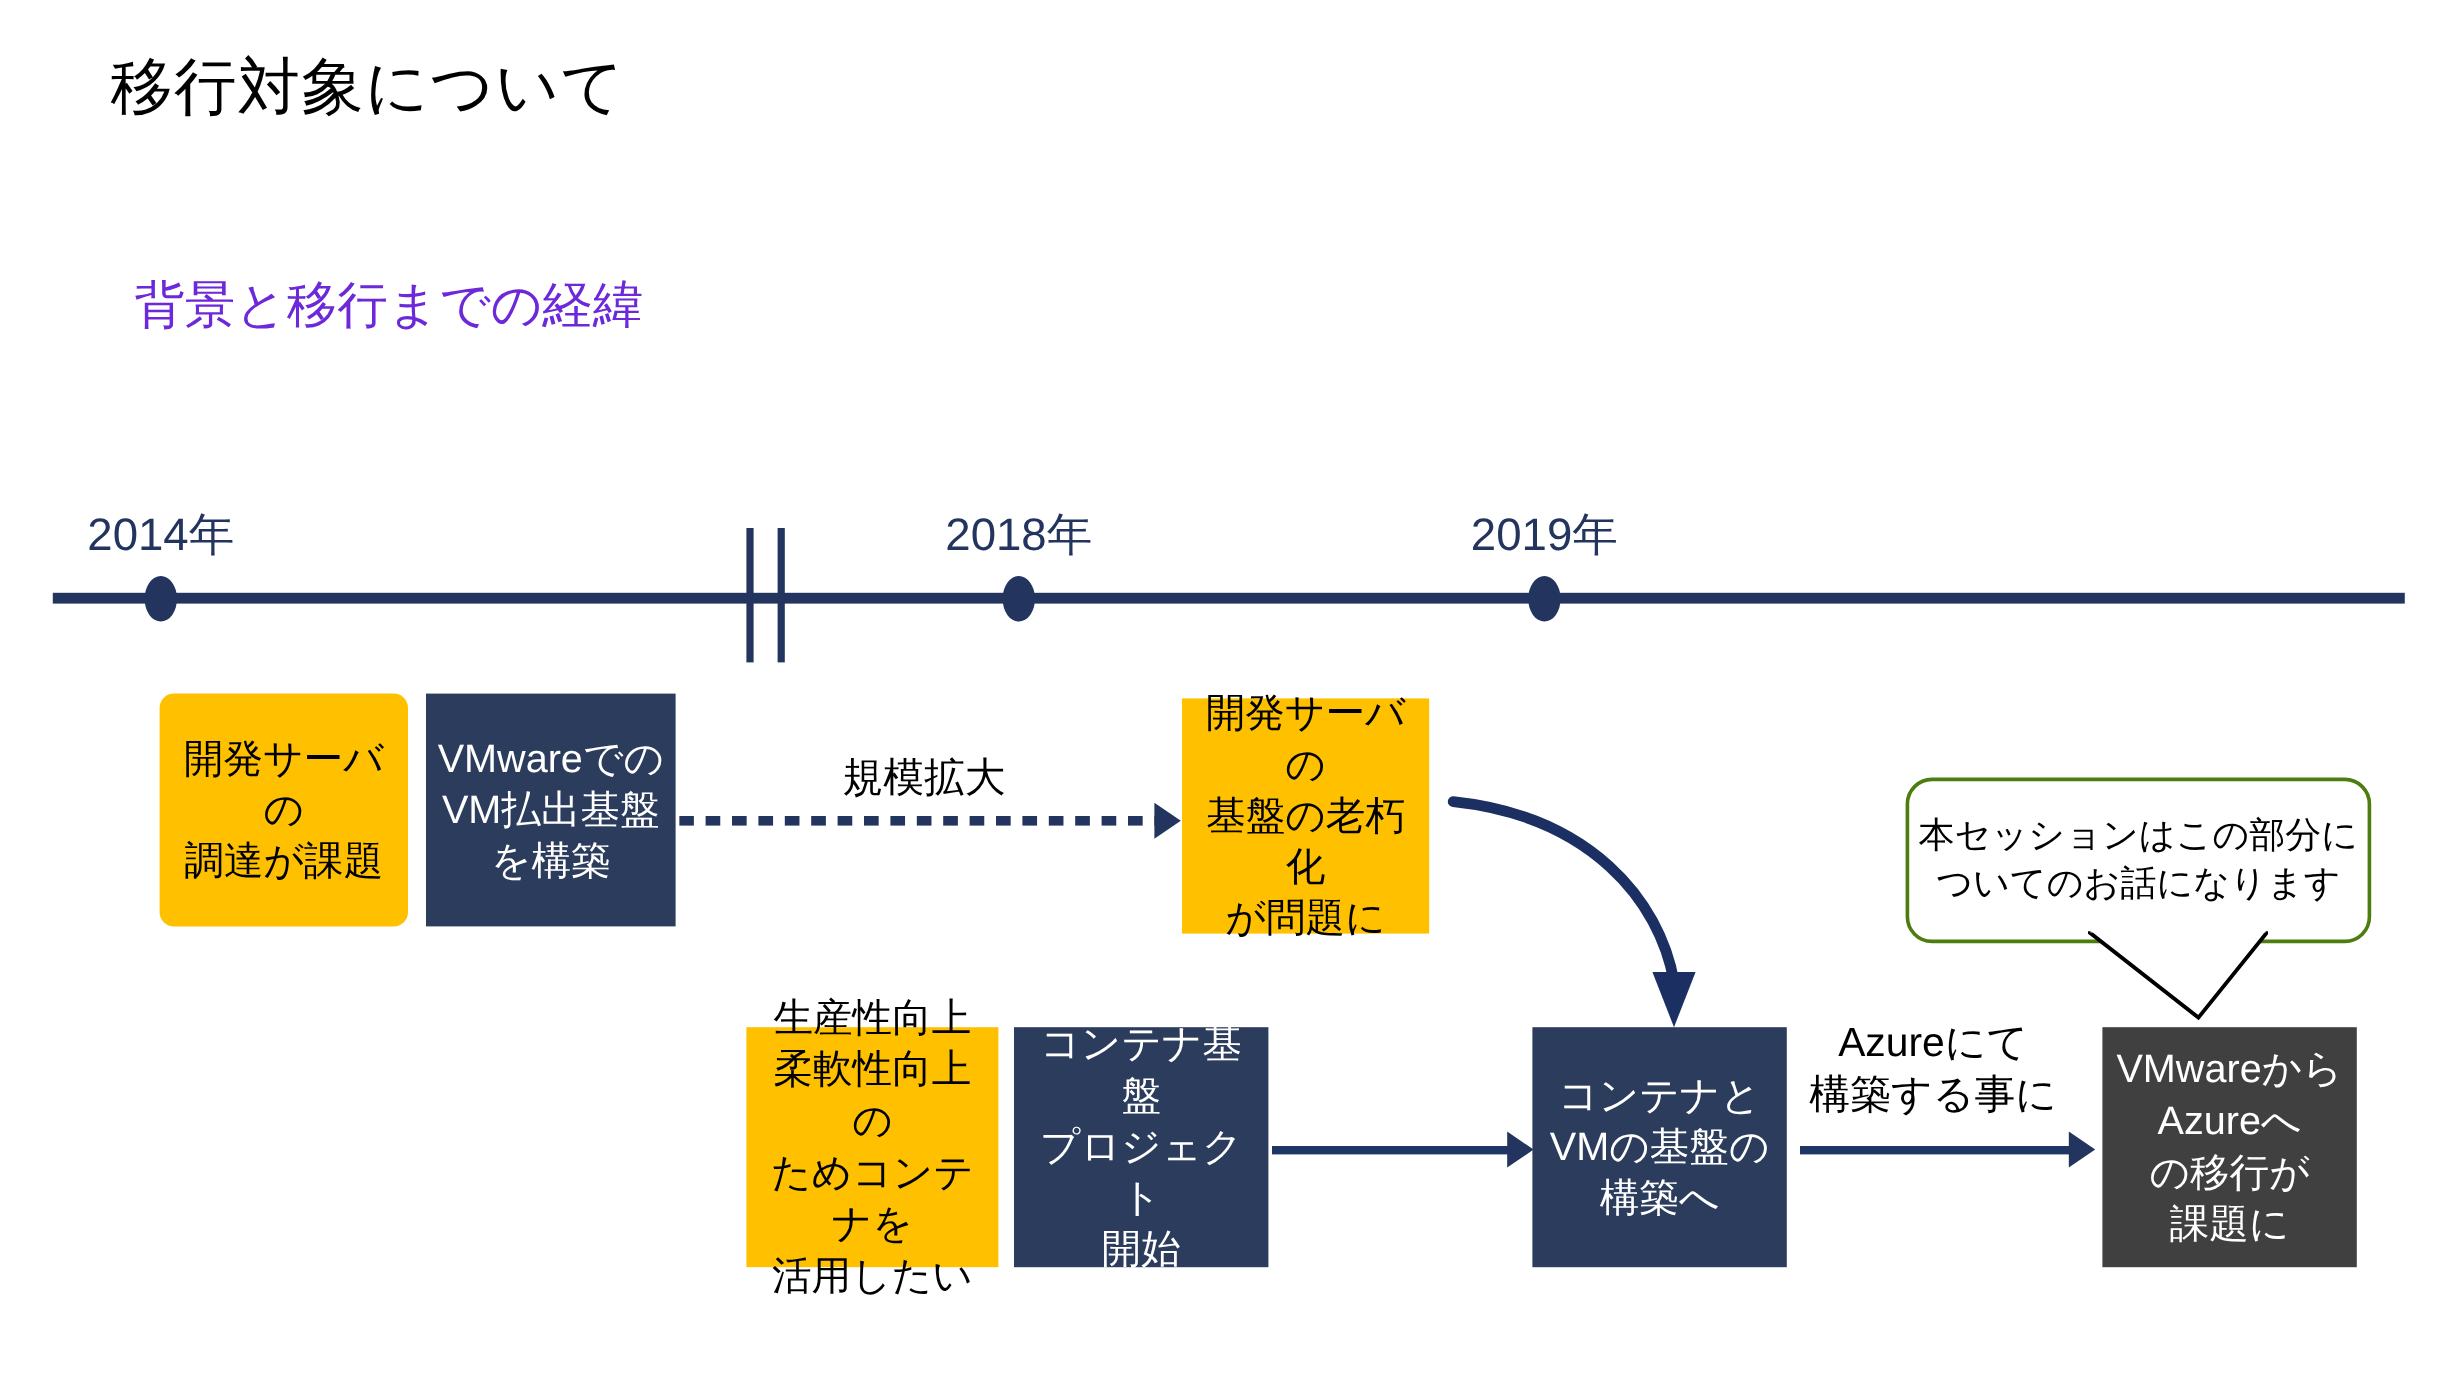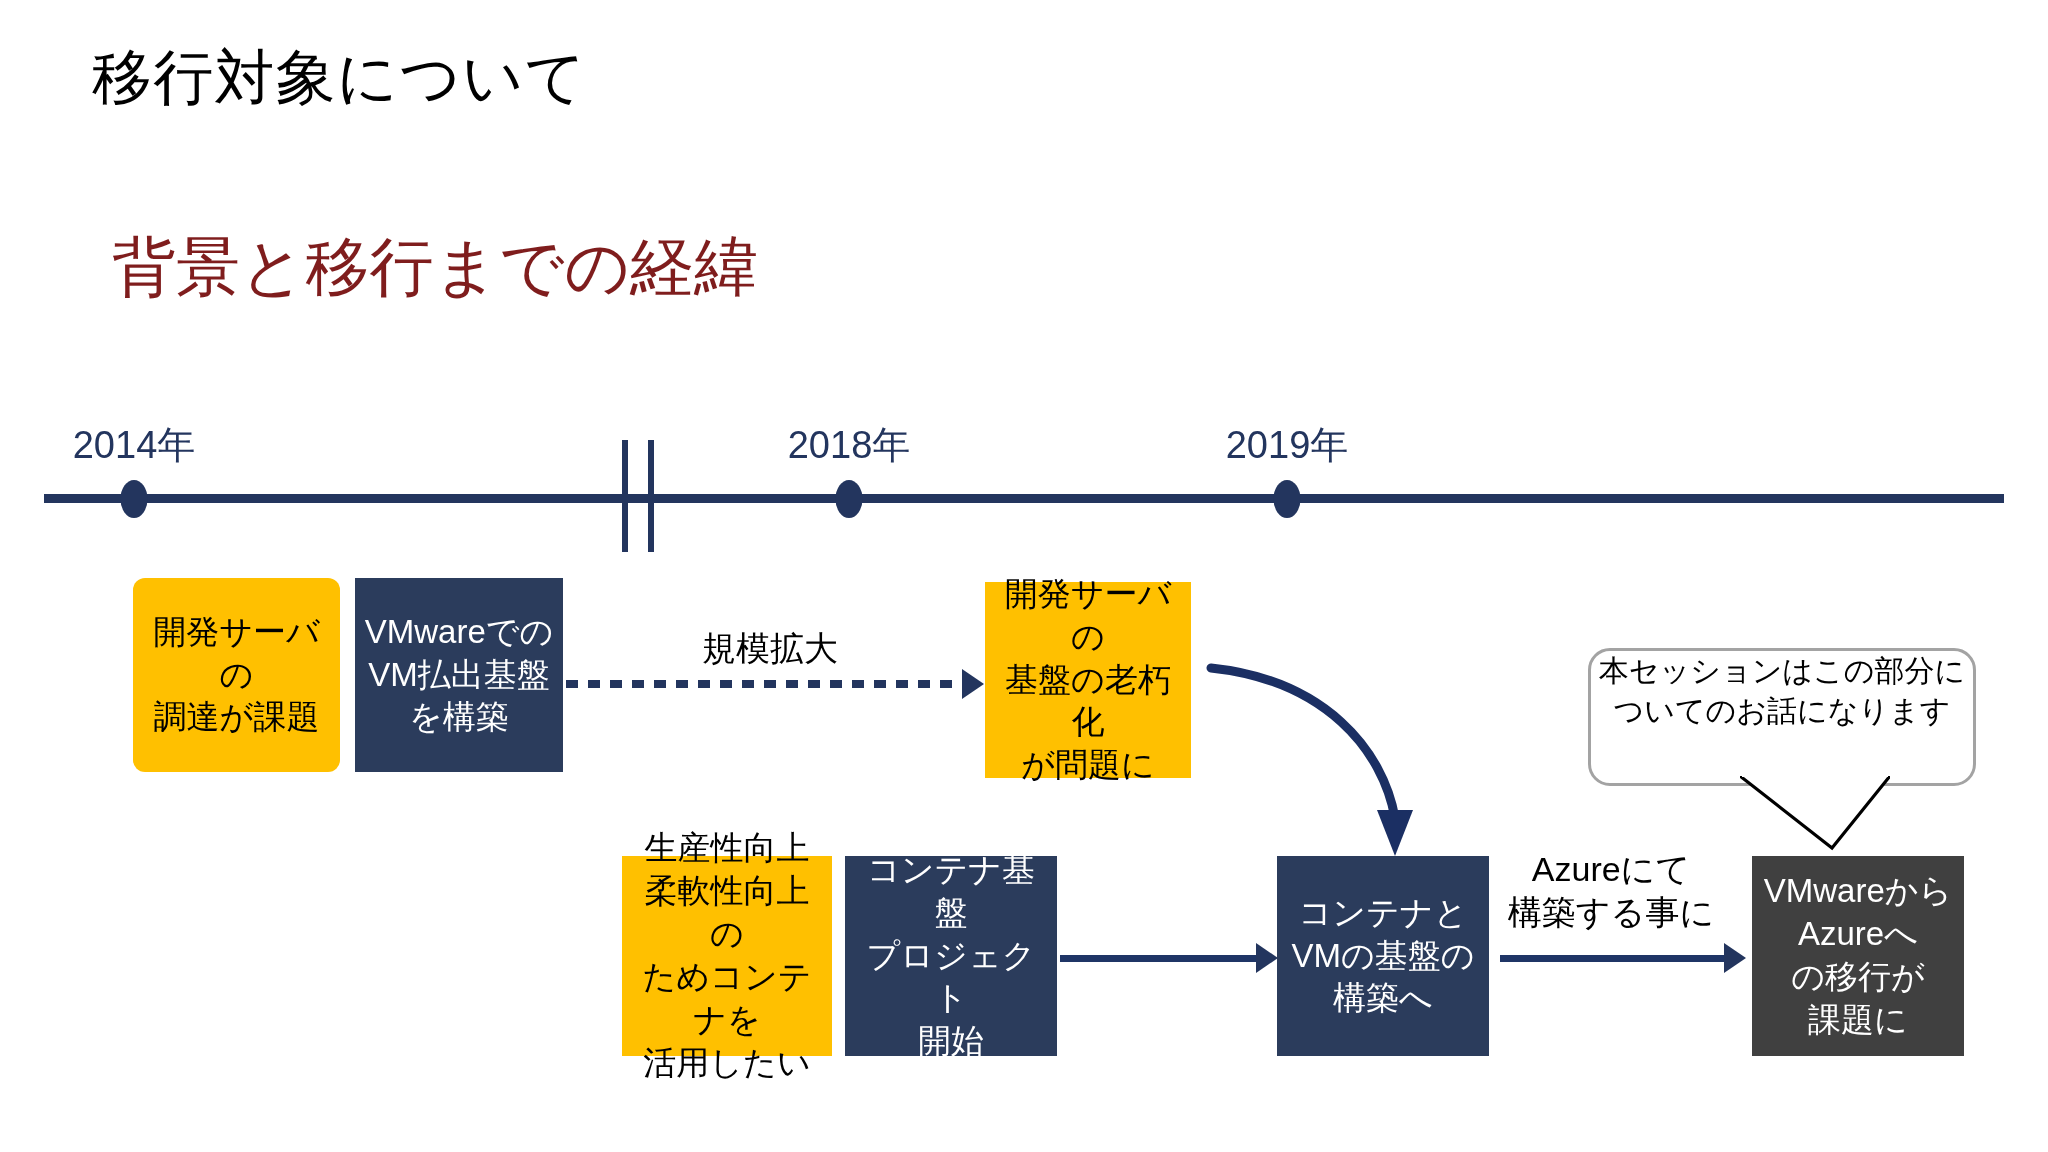--- a/index.html
+++ b/index.html
@@ -16,34 +16,35 @@
     height: 1152px;
     background: #ffffff;
     overflow: hidden;
   }
 
   
   .slide-title {
     position: absolute;
     left: 92px;
     top: 46px;
-    font-size: 60px;
+    font-size: 52px;
     line-height: 1.05;
     color: #000000;
     letter-spacing: 0.02em;
     white-space: nowrap;
   }
   .slide-subtitle {
     position: absolute;
     left: 112px;
     top: 232px;
-    font-size: 64px;
+    font-size: 42px;
     line-height: 1.1;
-    color: #7f1d1d;
+    color: #6d28d9;
     white-space: nowrap;
+    font-family: Liberation Serif, serif;
   }
 
   
   .timeline-axis {
     position: absolute;
     left: 44px;
     top: 494px;
     width: 1960px;
     height: 9px;
     background: #23355e;
@@ -135,25 +136,25 @@
   .callout {
     position: absolute;
     left: 1588px;
     top: 648px;
     width: 388px;
     height: 138px;
   }
   .callout-body {
     position: absolute;
     inset: 0;
-    border: 3px solid #a3a3a3;
+    border: 3px solid #4d7c0f;
     border-radius: 22px;
     background: #ffffff;
     display: flex;
-    align-items: flex-start;
+    align-items: center;
     justify-content: center;
     text-align: center;
     box-sizing: border-box;
   }
   .callout-text {
     font-size: 30px;
     line-height: 1.34;
     color: #000000;
     white-space: pre-line;
   }

